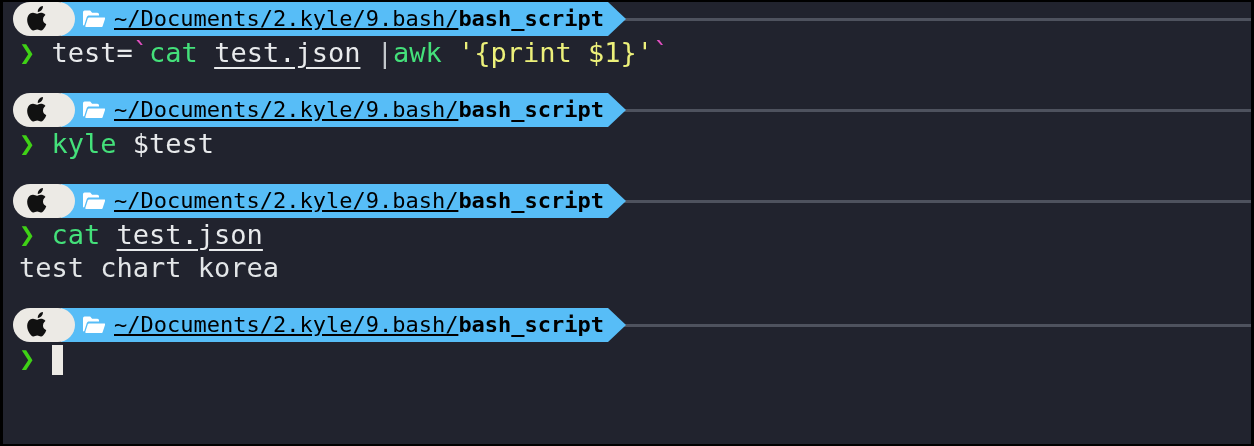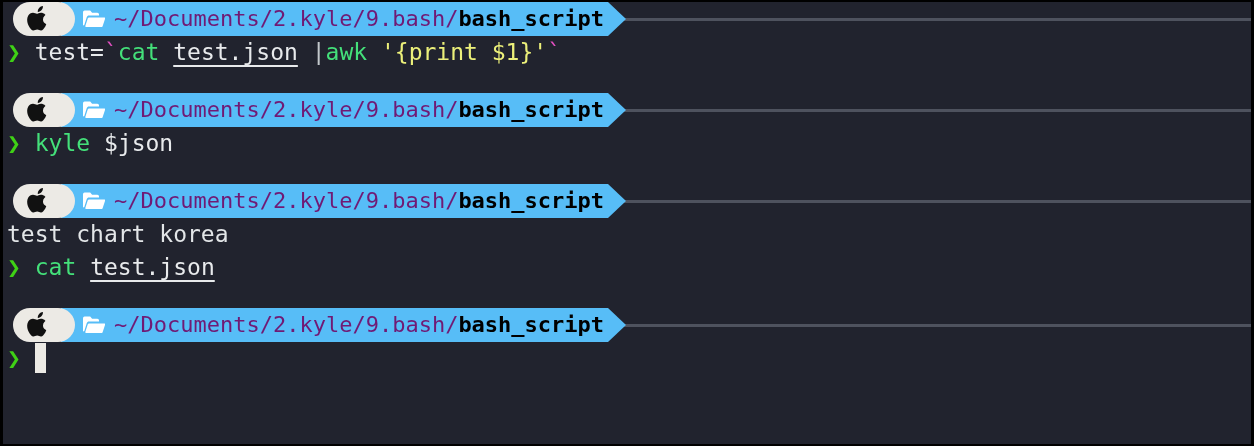--- a/index.html
+++ b/index.html
@@ -93,30 +93,30 @@
     line-height: 0;
   }
 
   .path-text {
     font-size: 22px;
     letter-spacing: 0px;
     white-space: pre;
     color: #e8eef2;
     line-height: 34px;
   }
-  .path-text .dim { color: #701a75; }
+  .path-text .dim { color: #000000; text-decoration: underline; }
   .path-text .leaf { color: #000000; font-weight: bold; }
 
   
   .line {
-    font-size: 23px;
+    font-size: 27px;
     line-height: 33px;
     white-space: pre;
     color: #e3e6e8;
-    padding-left: 4px;
+    padding-left: 16px;
   }
   .spacer { height: 24px; }
 
   .c-prompt { color: #3fd116; font-weight: bold; }
   .c-white  { color: #e8eaec; }
   .c-green  { color: #44e07a; }
   .c-yellow { color: #ecf07a; }
   .c-magenta{ color: #e24fc0; }
   .c-gray   { color: #c3c8cc; }
   .u { text-decoration: underline; text-underline-offset: 5px; }
@@ -172,21 +172,21 @@
       <div class="seg-path">
         <span class="folder-icon">
           <svg width="22" height="18" viewBox="0 0 22 18" aria-hidden="true">
             <path fill="#ffffff" d="M0 2.5C0 1.4.7.6 1.6.6h5.6l1.9 2.1h5.2c1 0 1.7.8 1.7 1.8v.9H5.8c-.9 0-1.7.6-2 1.5L1.3 15 0 15.4V2.5z"></path>
             <path fill="#ffffff" d="M6 7.4h15.3c.6 0 1 .6.8 1.2l-2.5 7.6c-.2.5-.7.9-1.2.9H3.1c-.6 0-1-.6-.8-1.2l2.5-7.6c.2-.5.7-.9 1.2-.9z"></path>
           </svg>
         </span>
         <span class="path-text"><span class="dim">~/Documents/2.kyle/9.bash/</span><span class="leaf">bash_script</span></span>
       </div>
     </div>
-    <div class="line"><span class="c-prompt">❯</span> <span class="c-green">kyle</span><span class="c-white"> $json</span></div>
+    <div class="line"><span class="c-prompt">❯</span> <span class="c-green">kyle</span><span class="c-white"> $test</span></div>
   </div>
 
   <div class="spacer"></div>
 
   <div class="block">
     <div class="promptbar">
       <div class="rule"></div>
       <div class="seg-apple">
         <span>
           <svg width="22" height="26" viewBox="0 0 22 26" aria-hidden="true">
@@ -197,22 +197,22 @@
       <div class="seg-path">
         <span class="folder-icon">
           <svg width="22" height="18" viewBox="0 0 22 18" aria-hidden="true">
             <path fill="#ffffff" d="M0 2.5C0 1.4.7.6 1.6.6h5.6l1.9 2.1h5.2c1 0 1.7.8 1.7 1.8v.9H5.8c-.9 0-1.7.6-2 1.5L1.3 15 0 15.4V2.5z"></path>
             <path fill="#ffffff" d="M6 7.4h15.3c.6 0 1 .6.8 1.2l-2.5 7.6c-.2.5-.7.9-1.2.9H3.1c-.6 0-1-.6-.8-1.2l2.5-7.6c.2-.5.7-.9 1.2-.9z"></path>
           </svg>
         </span>
         <span class="path-text"><span class="dim">~/Documents/2.kyle/9.bash/</span><span class="leaf">bash_script</span></span>
       </div>
     </div>
+    <div class="line"><span class="c-prompt">❯</span> <span class="c-green">cat</span><span class="c-white"> </span><span class="c-white u">test.json</span></div>
     <div class="line">test chart korea</div>
-    <div class="line"><span class="c-prompt">❯</span> <span class="c-green">cat</span><span class="c-white"> </span><span class="c-white u">test.json</span></div>
   </div>
 
   <div class="spacer"></div>
 
   <div class="block">
     <div class="promptbar">
       <div class="rule"></div>
       <div class="seg-apple">
         <span>
           <svg width="22" height="26" viewBox="0 0 22 26" aria-hidden="true">

